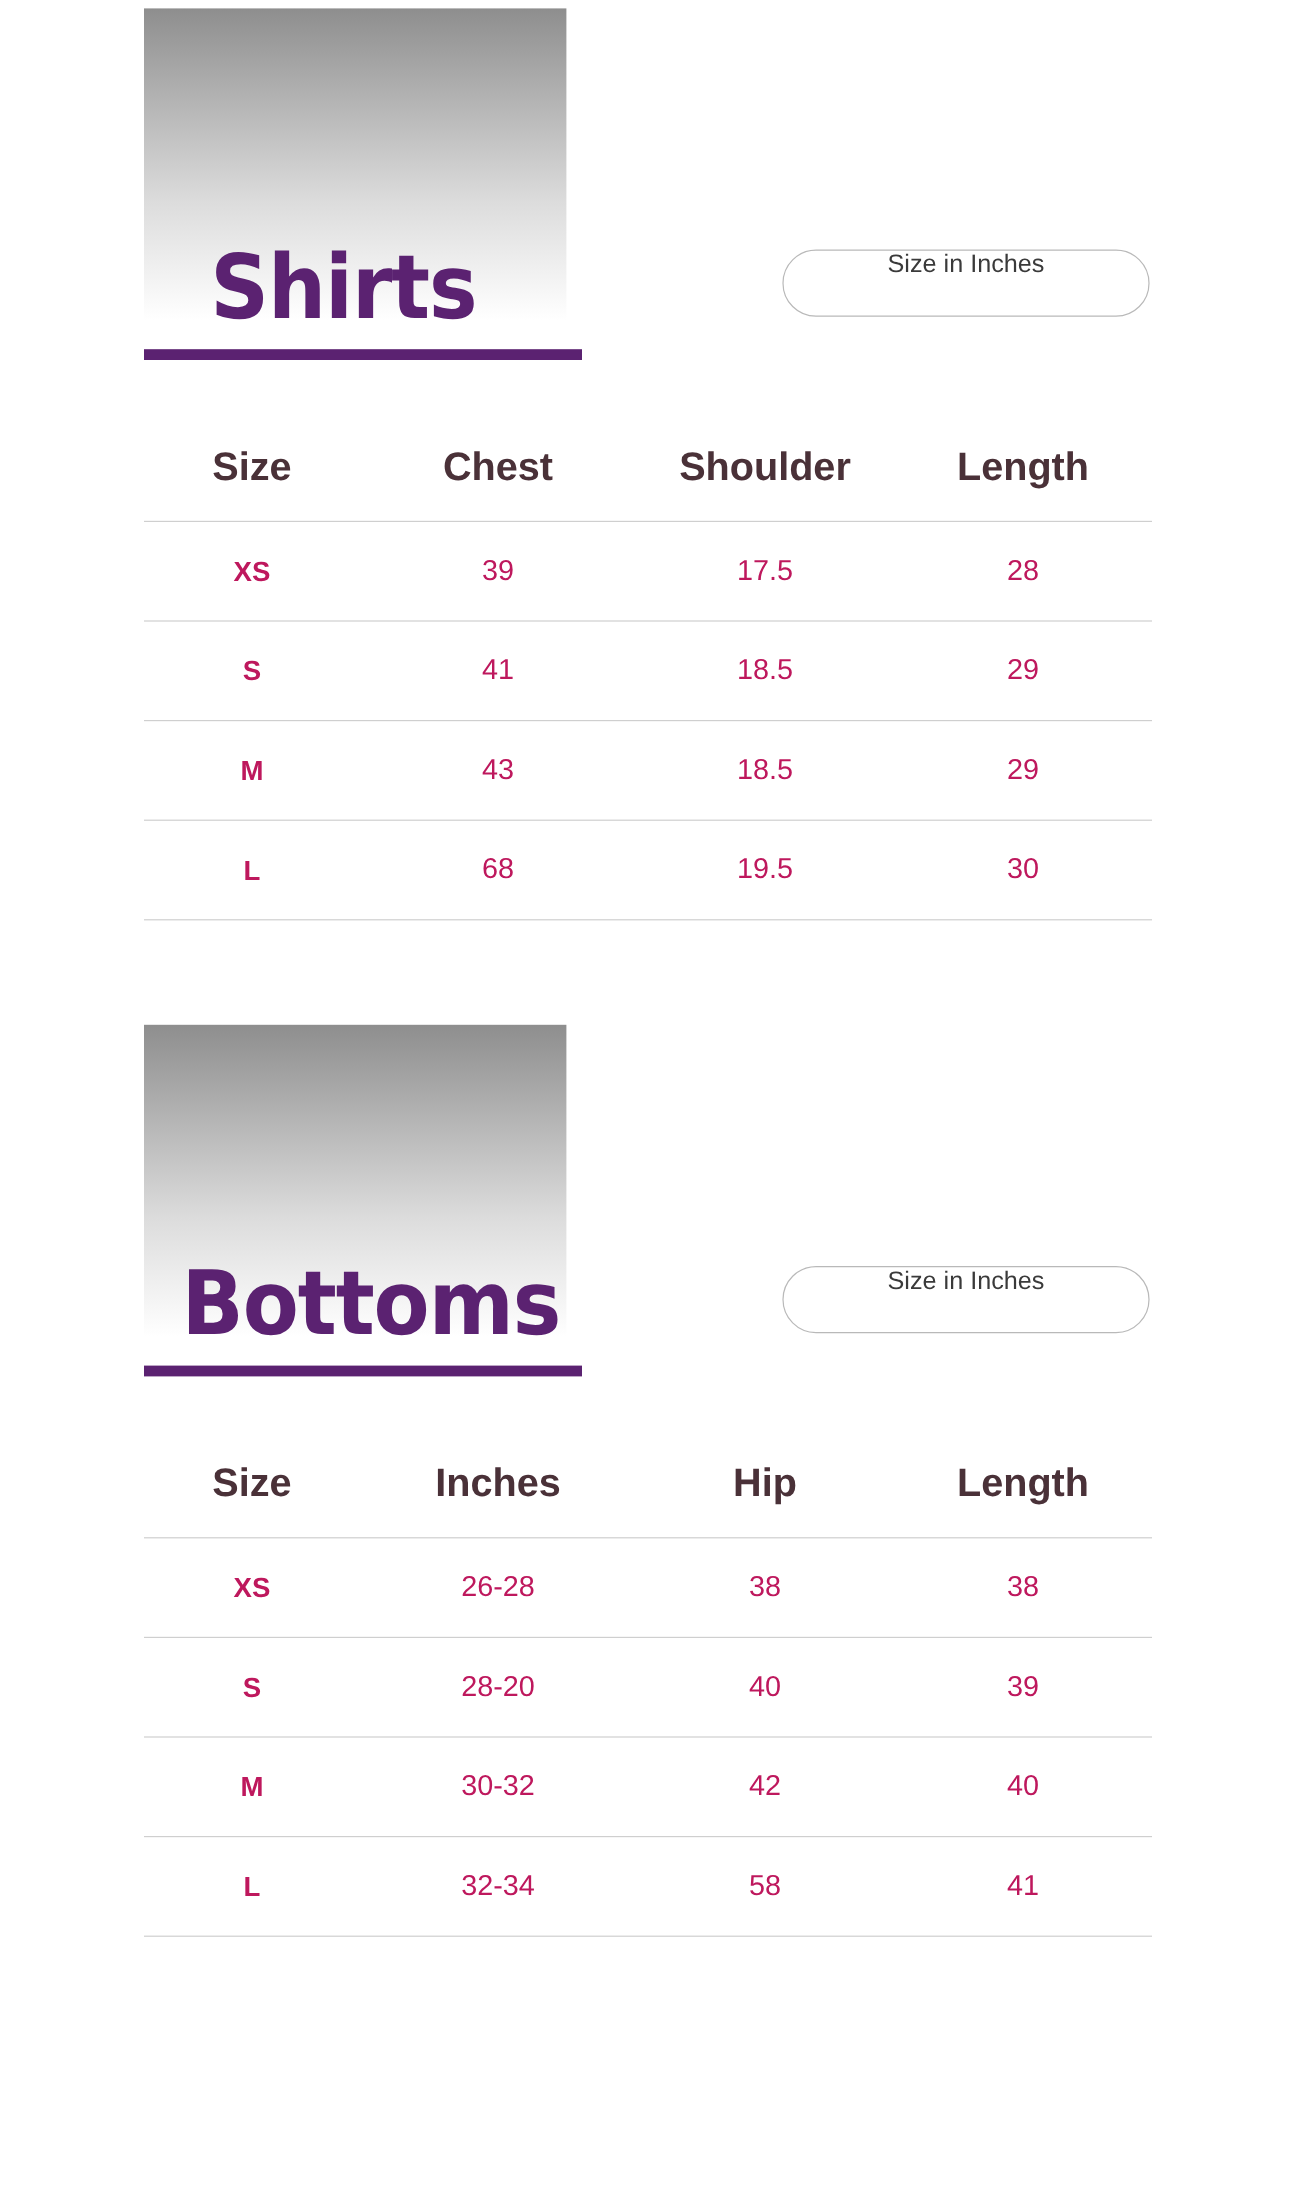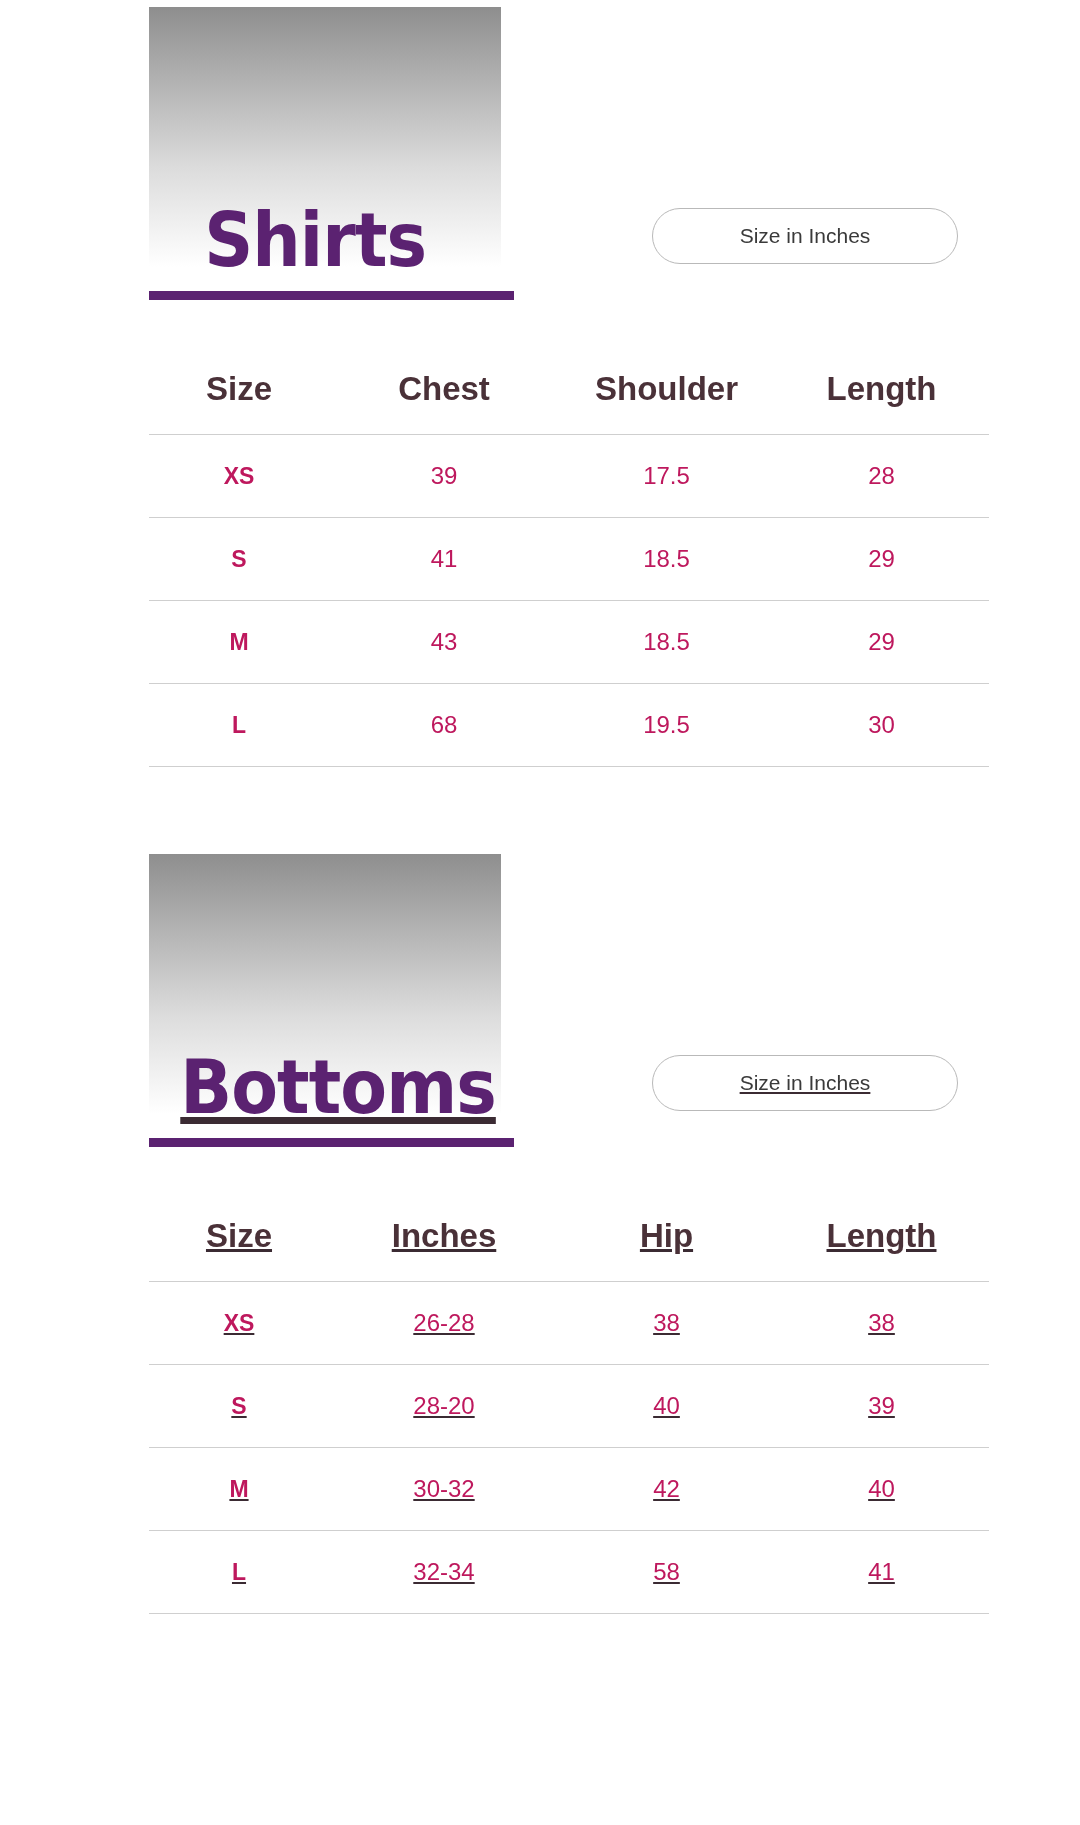--- a/index.html
+++ b/index.html
@@ -19,21 +19,20 @@
   .page {
     width: 1080px;
     min-height: 1825px;
     position: relative;
     background: #ffffff;
     overflow: hidden;
   }
 
   .section {
     position: relative;
-    padding-left: 29px;
   }
 
   
   .head-row {
     position: relative;
     display: flex;
     align-items: flex-end;
     justify-content: space-between;
     padding: 0 0 0 0;
   }
@@ -77,21 +76,21 @@
     margin-top: 14px;
     margin-left: 0;
   }
 
   .unit-pill {
     border: 1px solid #b9b9b9;
     border-radius: 30px;
     height: 56px;
     min-width: 306px;
     display: flex;
-    align-items: center;
+    align-items: flex-start;
     justify-content: center;
     font-size: 21px;
     color: #3a3a3a;
     background: #ffffff;
     font-family: "Liberation Sans", sans-serif;
   }
 
   
   table.size-table {
     width: 840px;
@@ -182,21 +181,21 @@
         <tr>
           <td class="size-col">L</td>
           <td>68</td>
           <td>19.5</td>
           <td>30</td>
         </tr>
       </tbody>
     </table>
   </div>
 
-  <div class="section" style="padding-top:80px;text-decoration:underline;">
+  <div class="section" style="padding-top:80px;">
     <div class="head-row" style="height:300px;">
       <div class="title-wrap">
         <div class="grad" style="height:260px; top:-10px;"></div>
         <div style="position:relative; height:260px; display:flex; align-items:flex-end;">
           <div class="title" style="padding-left:34px;">Bottoms</div>
         </div>
         <div class="title-rule"></div>
       </div>
       <div class="unit-pill" style="margin-right:122px; margin-bottom:36px;">
         <span>Size in Inches</span>

